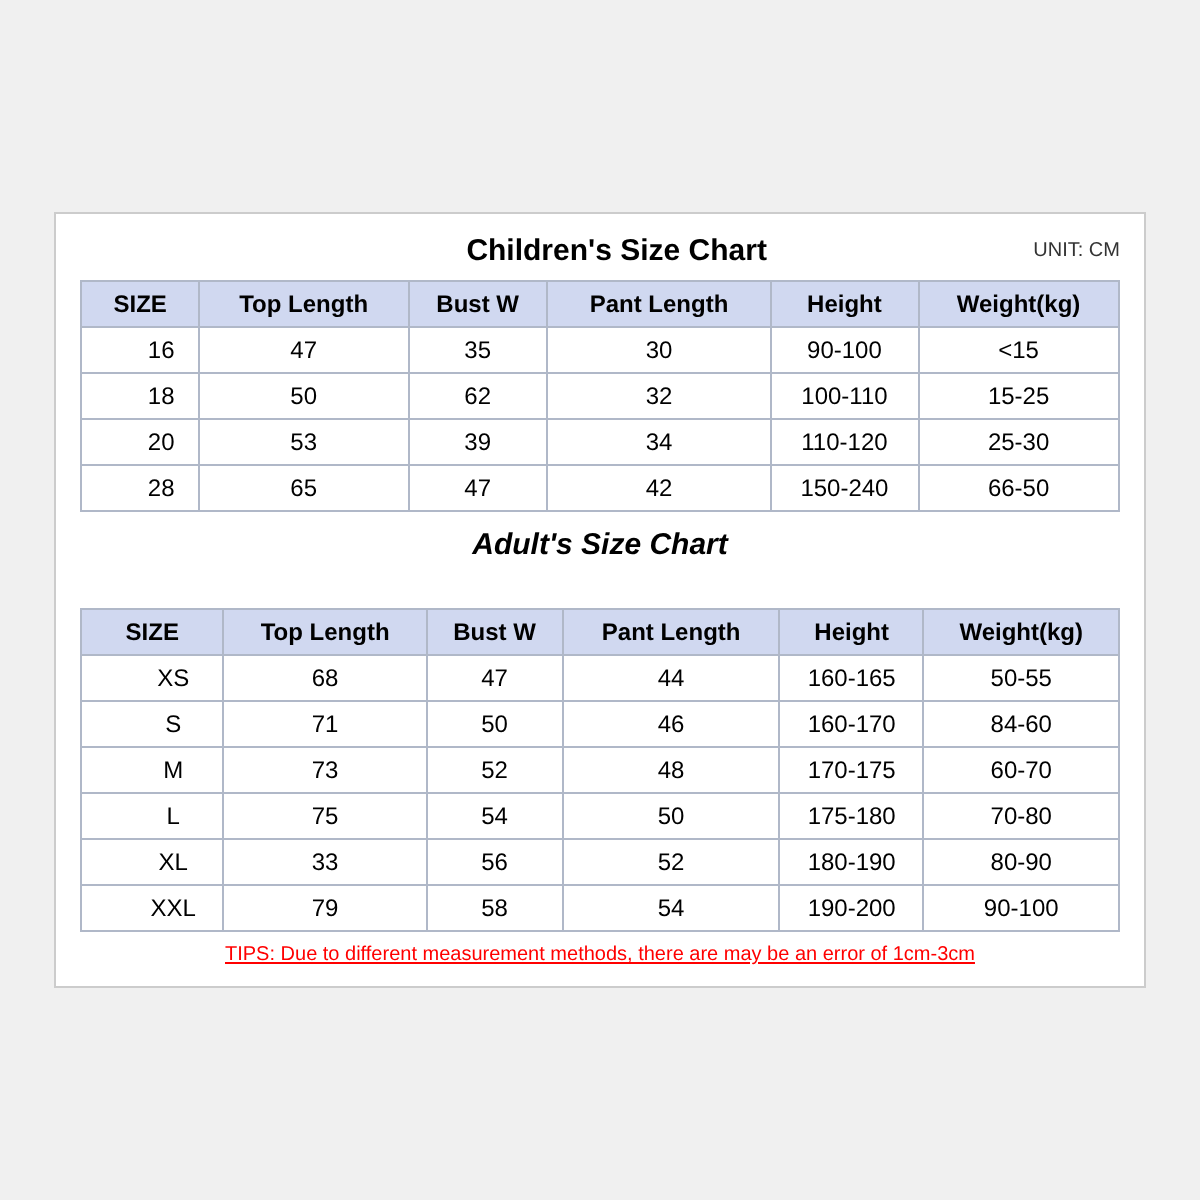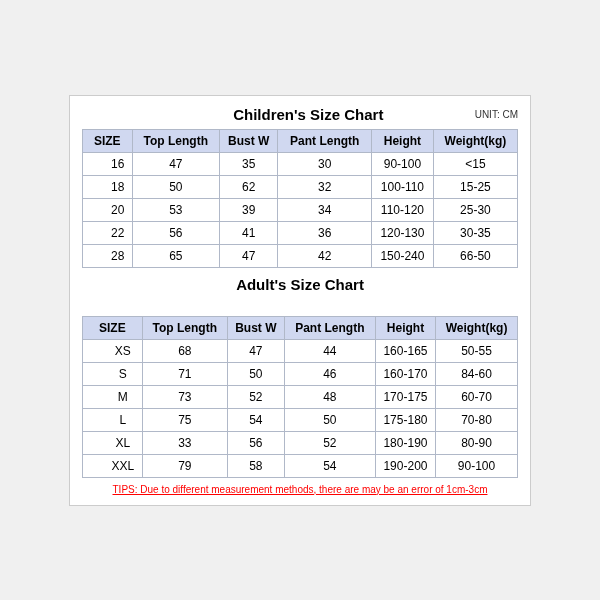--- a/index.html
+++ b/index.html
@@ -9,21 +9,21 @@
       justify-content: center;
       align-items: center;
       width: 600px;
       height: 600px;
       font-family: Arial, sans-serif;
     }
     .chart-container {
       background: white;
       border: 1px solid #ccc;
       padding: 10px 12px 10px 12px;
-      width: 462px;
+      width: 546px;
     }
     .chart-title-row {
       display: flex;
       justify-content: space-between;
       align-items: center;
       margin-bottom: 6px;
     }
     .chart-title {
       font-weight: bold;
       font-size: 15px;
@@ -109,39 +109,31 @@
         </tr>
         <tr class="data-row">
           <td class="size-col">20</td>
           <td>53</td>
           <td>39</td>
           <td>34</td>
           <td>110-120</td>
           <td>25-30</td>
         </tr>
         <tr class="data-row">
-          <td class="size-col">22</td>
-          <td>56</td>
-          <td>41</td>
-          <td>36</td>
-          <td>120-130</td>
-          <td>30-35</td>
-        </tr>
-        <tr class="data-row">
           <td class="size-col">28</td>
           <td>65</td>
           <td>47</td>
           <td>42</td>
           <td>150-240</td>
           <td>66-50</td>
         </tr>
       </tbody>
   </table>
 
-  <div class="chart-title-row" style="margin-top:8px; margin-bottom:23px;">
+  <div class="chart-title-row" style="margin-top:8px; margin-bottom:23px;font-style:italic;">
     <div class="chart-title">Adult's Size Chart</div>
   </div>
   <table>
     <thead>
       <tr class="adult-header">
         <th>SIZE</th>
         <th>Top Length</th>
         <th>Bust W</th>
         <th>Pant Length</th>
         <th>Height</th>

